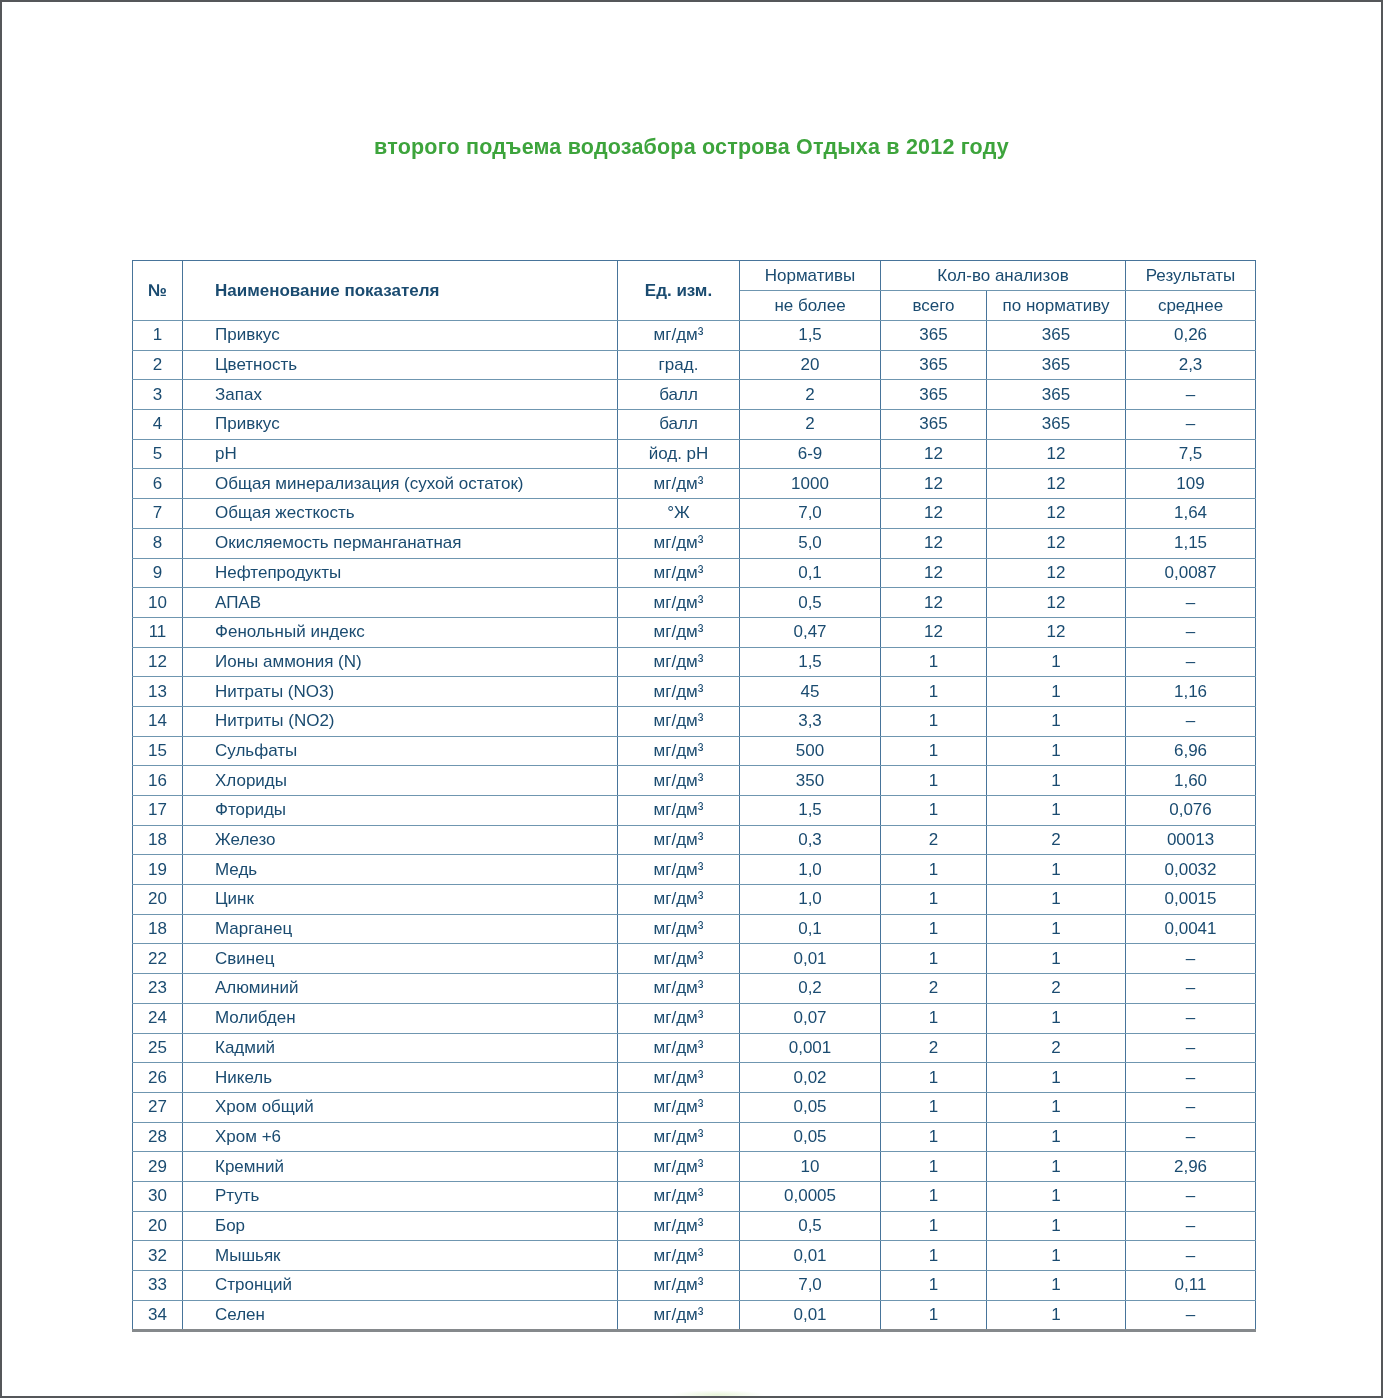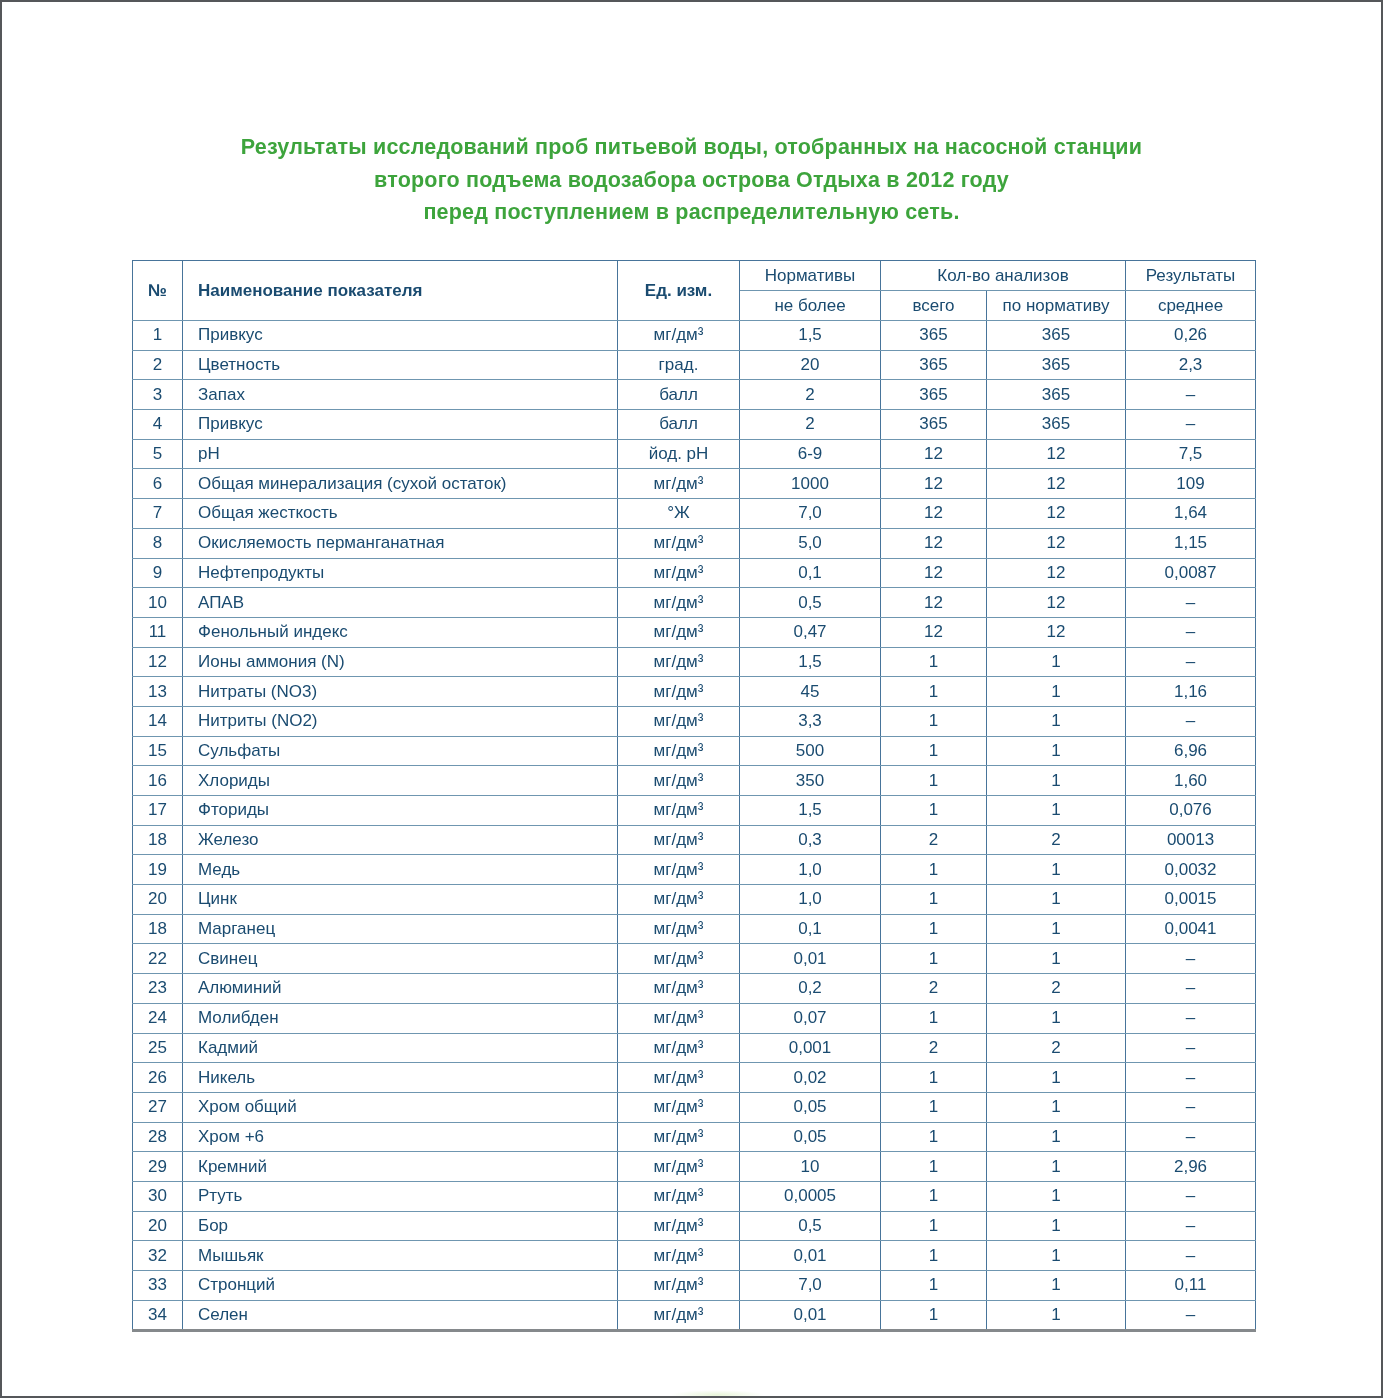--- a/index.html
+++ b/index.html
@@ -26,35 +26,33 @@
     border-left:1px solid #47749a;border-right:1px solid #47749a;
     border-top:1px solid #6f96b0;border-bottom:1px solid #6f96b0;
     padding:0;text-align:center;vertical-align:middle;
     overflow:hidden;white-space:nowrap;
   }
   table{border:1px solid #47749a;border-bottom:3px solid #85898c;}
   thead th{height:29px;font-weight:400;}
   thead th.bold{font-weight:700;}
   thead tr:first-child th{border-top:none;}
   td{height:28.7px;}
-  .cell-name,th.h-name{text-align:left;padding-left:15px;}
+  .cell-name,th.h-name{text-align:left;padding-left:32px;}
   .footer-smudge{
     position:absolute;left:668px;top:1388px;width:95px;height:10px;
     background:radial-gradient(ellipse at center,rgba(214,238,186,.55),rgba(255,255,255,0) 70%);
   }
 </style>
 </head>
 <body>
 
 <div class="page">
 
   <div class="title">
-    <div>Результаты исследований проб питьевой воды, отобранных на насосной станции</div>
     <div>второго подъема водозабора острова Отдыха в 2012 году</div>
-    <div>перед поступлением в распределительную сеть.</div>
   </div>
 
   <div class="table-wrap">
     <table>
       <colgroup>
         <col style="width:50px">
         <col style="width:435px">
         <col style="width:122px">
         <col style="width:141px">
         <col style="width:106px">

